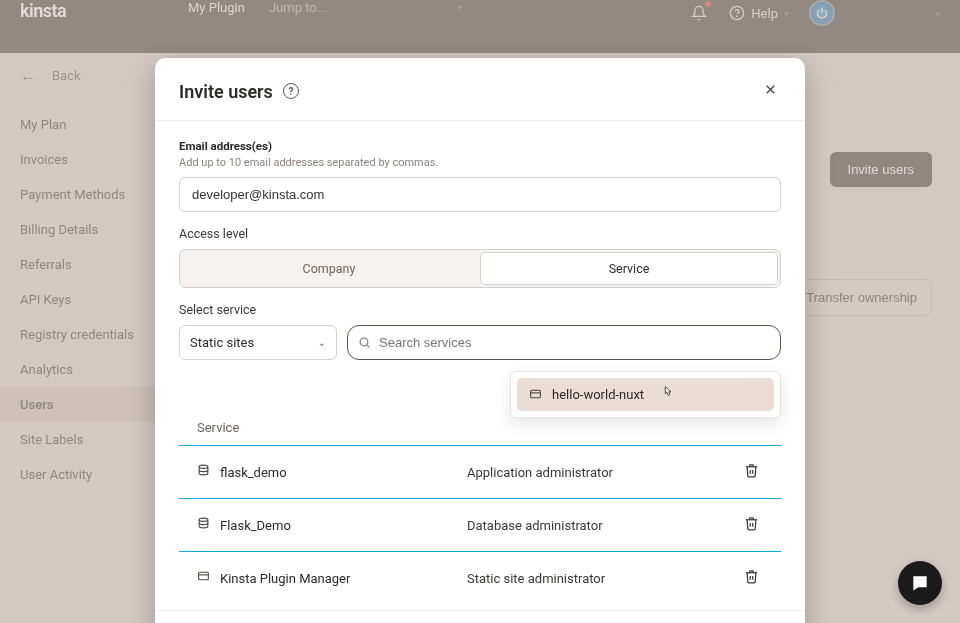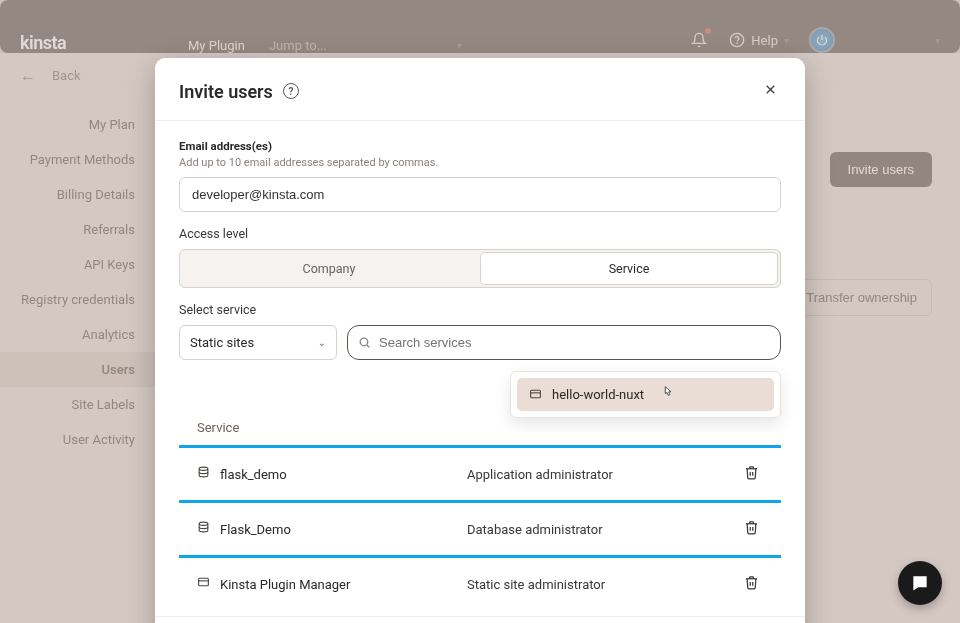--- a/index.html
+++ b/index.html
@@ -10,43 +10,42 @@
     height: 623px;
     overflow: hidden;
     position: relative;
     font-size: 13px;
     color: #2b2a29;
   }
   .topbar {
     background: #554a46;
     height: 53px;
     display: flex;
-    align-items: flex-end;
+    align-items: flex-start;
     padding: 0 20px;
     color: #e6e0dd;
-    border-radius: 8px;
   }
   .logo { font-weight: 600; font-size: 18px; letter-spacing: -0.5px; width: 168px; color:#fff; }
   .org { font-size: 13px; margin-right: 24px; color: #f3efed; }
   .jump { font-size: 13px; color: #b4a9a4; flex: 0 0 auto; display:flex; align-items:center; gap:130px; }
   .topbar-spacer { flex: 1; }
   .top-icons { display:flex; align-items:center; gap: 20px; }
   .top-icon { width: 20px; height:20px; display:flex; align-items:center; justify-content:center; color:#e6e0dd; position:relative;}
   .bell-dot { position:absolute; top:-2px; right:-2px; width:6px; height:6px; background:#d24b3c; border-radius:50%; }
   .help { display:flex; align-items:center; gap:6px; font-size:13px;}
   .avatar { width:26px; height:26px; border-radius:50%; background:radial-gradient(circle, #4fa2d8 0%, #2b6fa8 80%); border:2px solid #7d95a6; display:flex; align-items:center; justify-content:center;}
   .avatar-inner { color:#fff; }
   .far-chevron { margin-left: 80px; color:#cfc6c2;}
 
   .backbar { height:44px; display:flex; align-items:center; gap:16px; padding:0 20px; color:#6d665f; background:#e2d8d4; }
   .backbar .arrow { font-size:16px; }
 
   .layout { display:flex; height: calc(623px - 53px - 44px); background:#e2d8d4;}
   .sidebar { width:155px; padding:10px 0; background:#e2d8d4;}
-  .side-item { padding:10px 20px; font-size:13px; color:#4c4742; cursor:pointer;text-align:right;}
+  .side-item { padding:10px 20px; font-size:13px; color:#4c4742; cursor:pointer;}
   .side-item.active { background:#d3c7c2; font-weight:500; }
 
   .main { flex:1; padding: 16px 28px; position:relative; }
   .page-actions { position:absolute; top:55px; right:28px; display:flex; flex-direction:column; gap:12px; align-items:flex-end;}
   .btn-primary-dark { background:#4f4541; color:#fff; border:none; border-radius:6px; padding:10px 18px; font-size:13px; cursor:pointer;}
   .btn-outline-dark { background:#e2d8d4; color:#4f4541; border:1px solid #c7bab4; border-radius:6px; padding:10px 14px; font-size:13px; cursor:pointer;}
 
   
   .overlay { position:absolute; inset:0; background:rgba(201,187,181,0.55); }
   .modal {
@@ -85,21 +84,21 @@
     background:#fff; border:1px solid #e8e3df; border-radius:6px; padding:6px;
     box-shadow:0 6px 16px rgba(0,0,0,0.1);
   }
   .dd-item {
     background:#eaddd5; border-radius:5px; padding:9px 12px; display:flex; align-items:center; gap:10px; font-size:13px;
     cursor:pointer; position:relative;
   }
   .cursor-hand { position:absolute; right:100px; top:7px; font-size:13px;}
   .svc-header { padding:14px 18px 10px; font-size:13px; color:#6b635d;}
   .svc-row {
-    display:flex; align-items:center; padding:13px 18px; border-top:3px solid #0ea5e9; font-size:13px;
+    display:flex; align-items:center; padding:13px 18px; border-top:1px solid #0ea5e9; font-size:13px;
   }
   .svc-name { flex:0 0 270px; display:flex; align-items:center; gap:10px; }
   .svc-role { flex:1; color:#3a3836;}
   .trash { cursor:pointer; color:#3a3836; padding:4px;}
   .modal-footer { padding:16px 24px 20px; display:flex; justify-content:flex-end; gap:12px; border-top:1px solid #f1edea; background:#fff;}
 
   .intercom {
     position:absolute; bottom:18px; right:18px; width:44px; height:44px; border-radius:50%;
     background:#1a1a1a; display:flex; align-items:center; justify-content:center; cursor:pointer;
     box-shadow:0 4px 10px rgba(0,0,0,0.25);
@@ -149,20 +148,21 @@
 </div>
 
 <div class="backbar">
   <span class="arrow">←</span>
   <span>Back</span>
 </div>
 
 <div class="layout">
   <div class="sidebar" id="sidebar">
       <div class="side-item">My Plan</div>
+      <div class="side-item">Invoices</div>
       <div class="side-item">Payment Methods</div>
       <div class="side-item">Billing Details</div>
       <div class="side-item">Referrals</div>
       <div class="side-item">API Keys</div>
       <div class="side-item">Registry credentials</div>
       <div class="side-item">Analytics</div>
       <div class="side-item active">Users</div>
       <div class="side-item">Site Labels</div>
       <div class="side-item">User Activity</div>
     </div>

